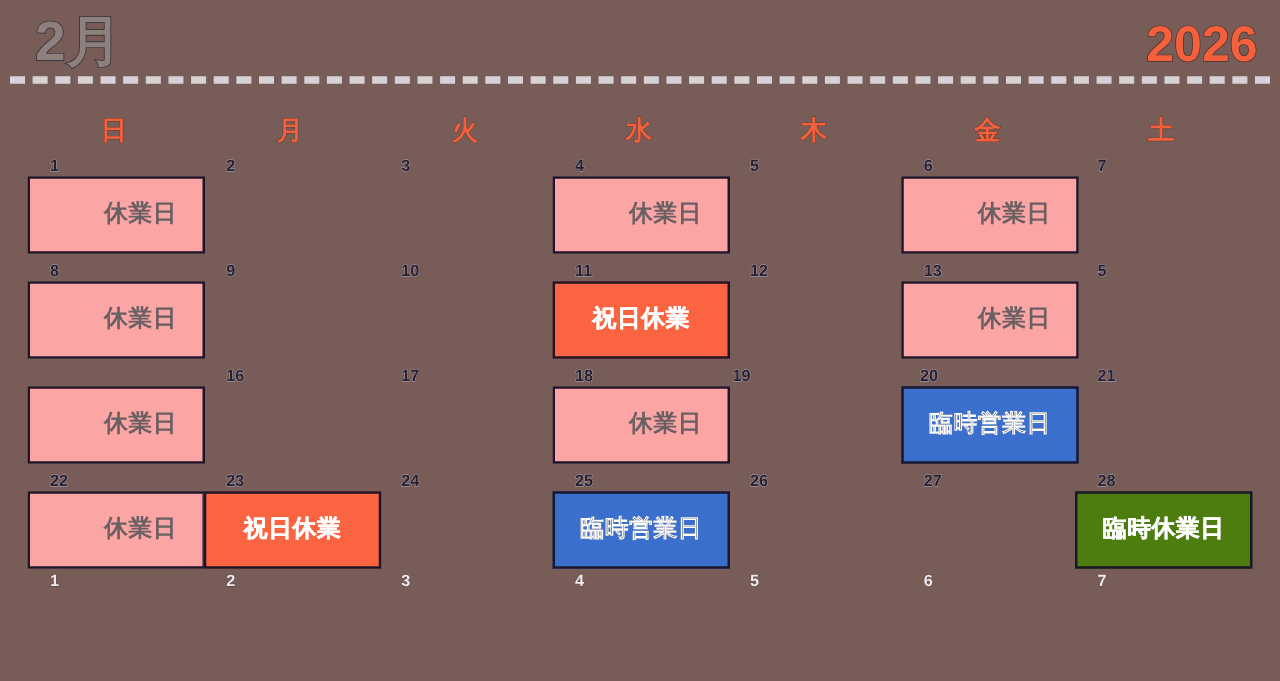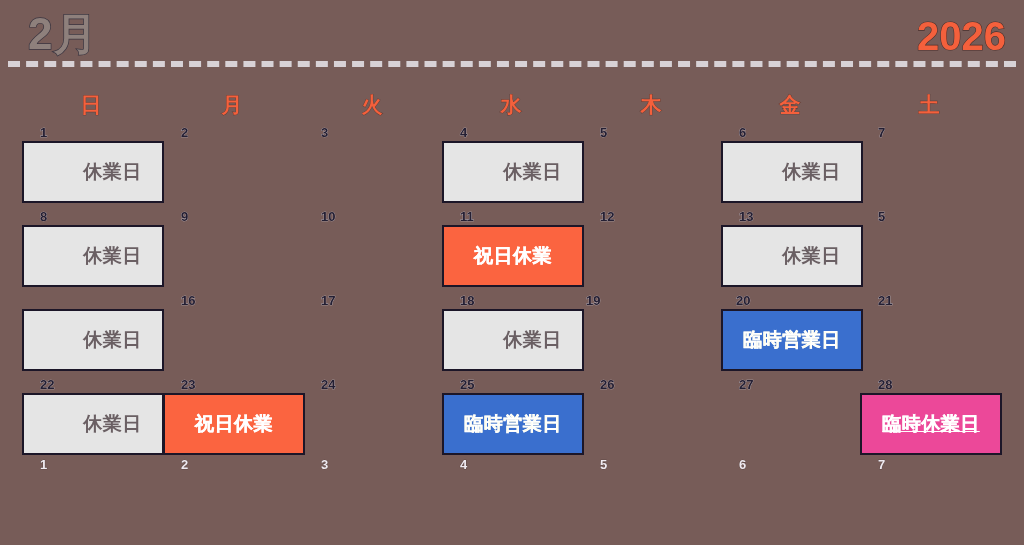--- a/index.html
+++ b/index.html
@@ -118,38 +118,37 @@
     display: flex;
     align-items: center;
     justify-content: center;
     font-size: 19px;
     font-weight: bold;
     line-height: 22px;
     letter-spacing: 0.5px;
     white-space: nowrap;
   }
   .event-chip.type-closed {
-    background: #e5e5e5;
+    background: #fca5a5;
     color: #6a5f63;
     padding-left: 39px;
   }
   .event-chip.type-holiday-closed {
     background: #fb6440;
     color: #ffffff;
     -webkit-text-stroke: 0.3px #ffffff;
   }
   .event-chip.type-special-open {
     background: #3a6fce;
-    color: #fef9c3;
+    color: #000000;
     -webkit-text-stroke: 0.3px #ffffff;
   }
   .event-chip.type-special-closed {
-    background: #ec4899;
+    background: #4d7c0f;
     color: #ffffff;
-    text-decoration: underline;
     -webkit-text-stroke: 0.3px #ffffff;
   }
 </style>
 </head>
 <body>
 
 <div id="calendar-root">
 
   <div class="cal-header">
     <div class="month-title">2月</div>

